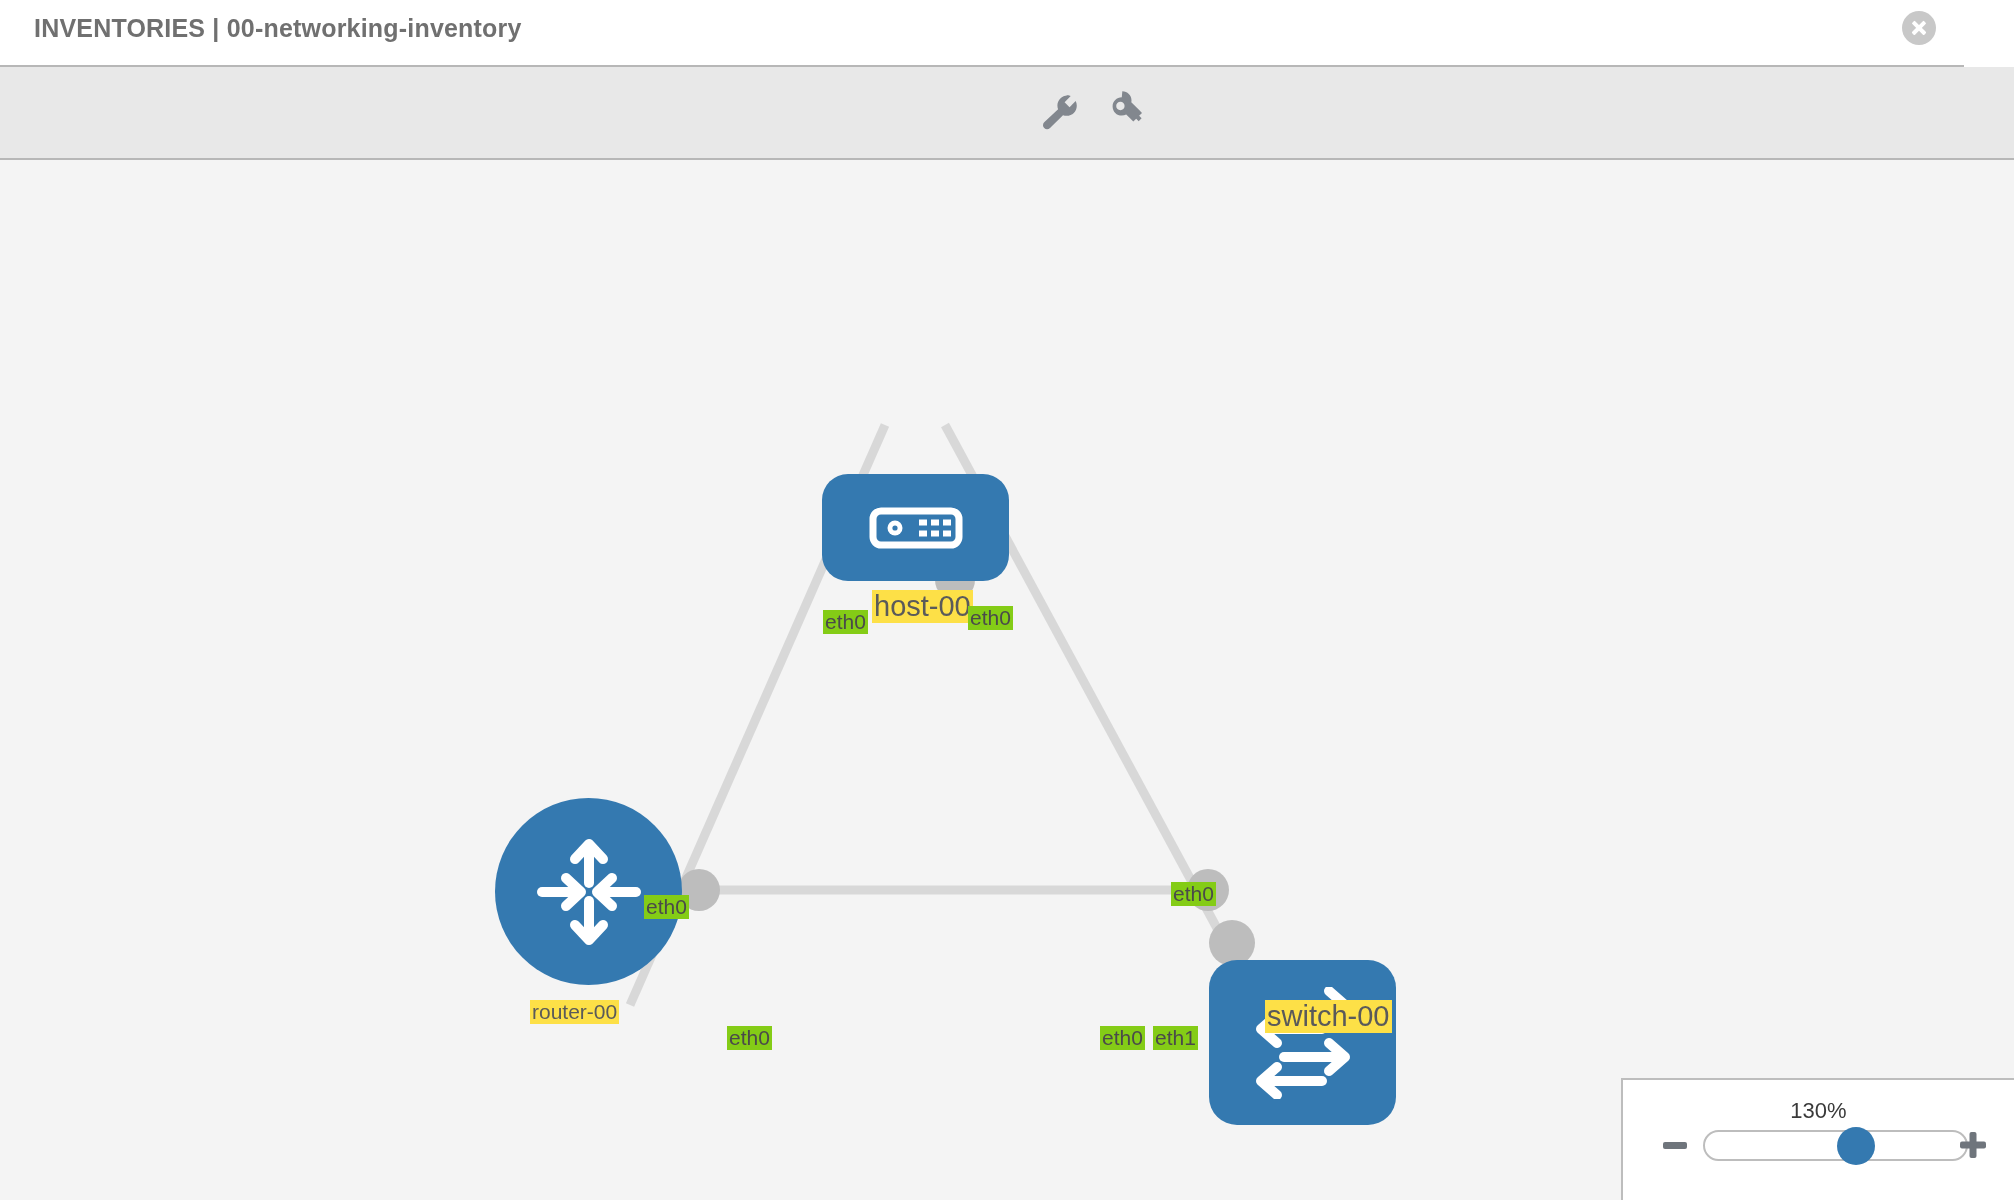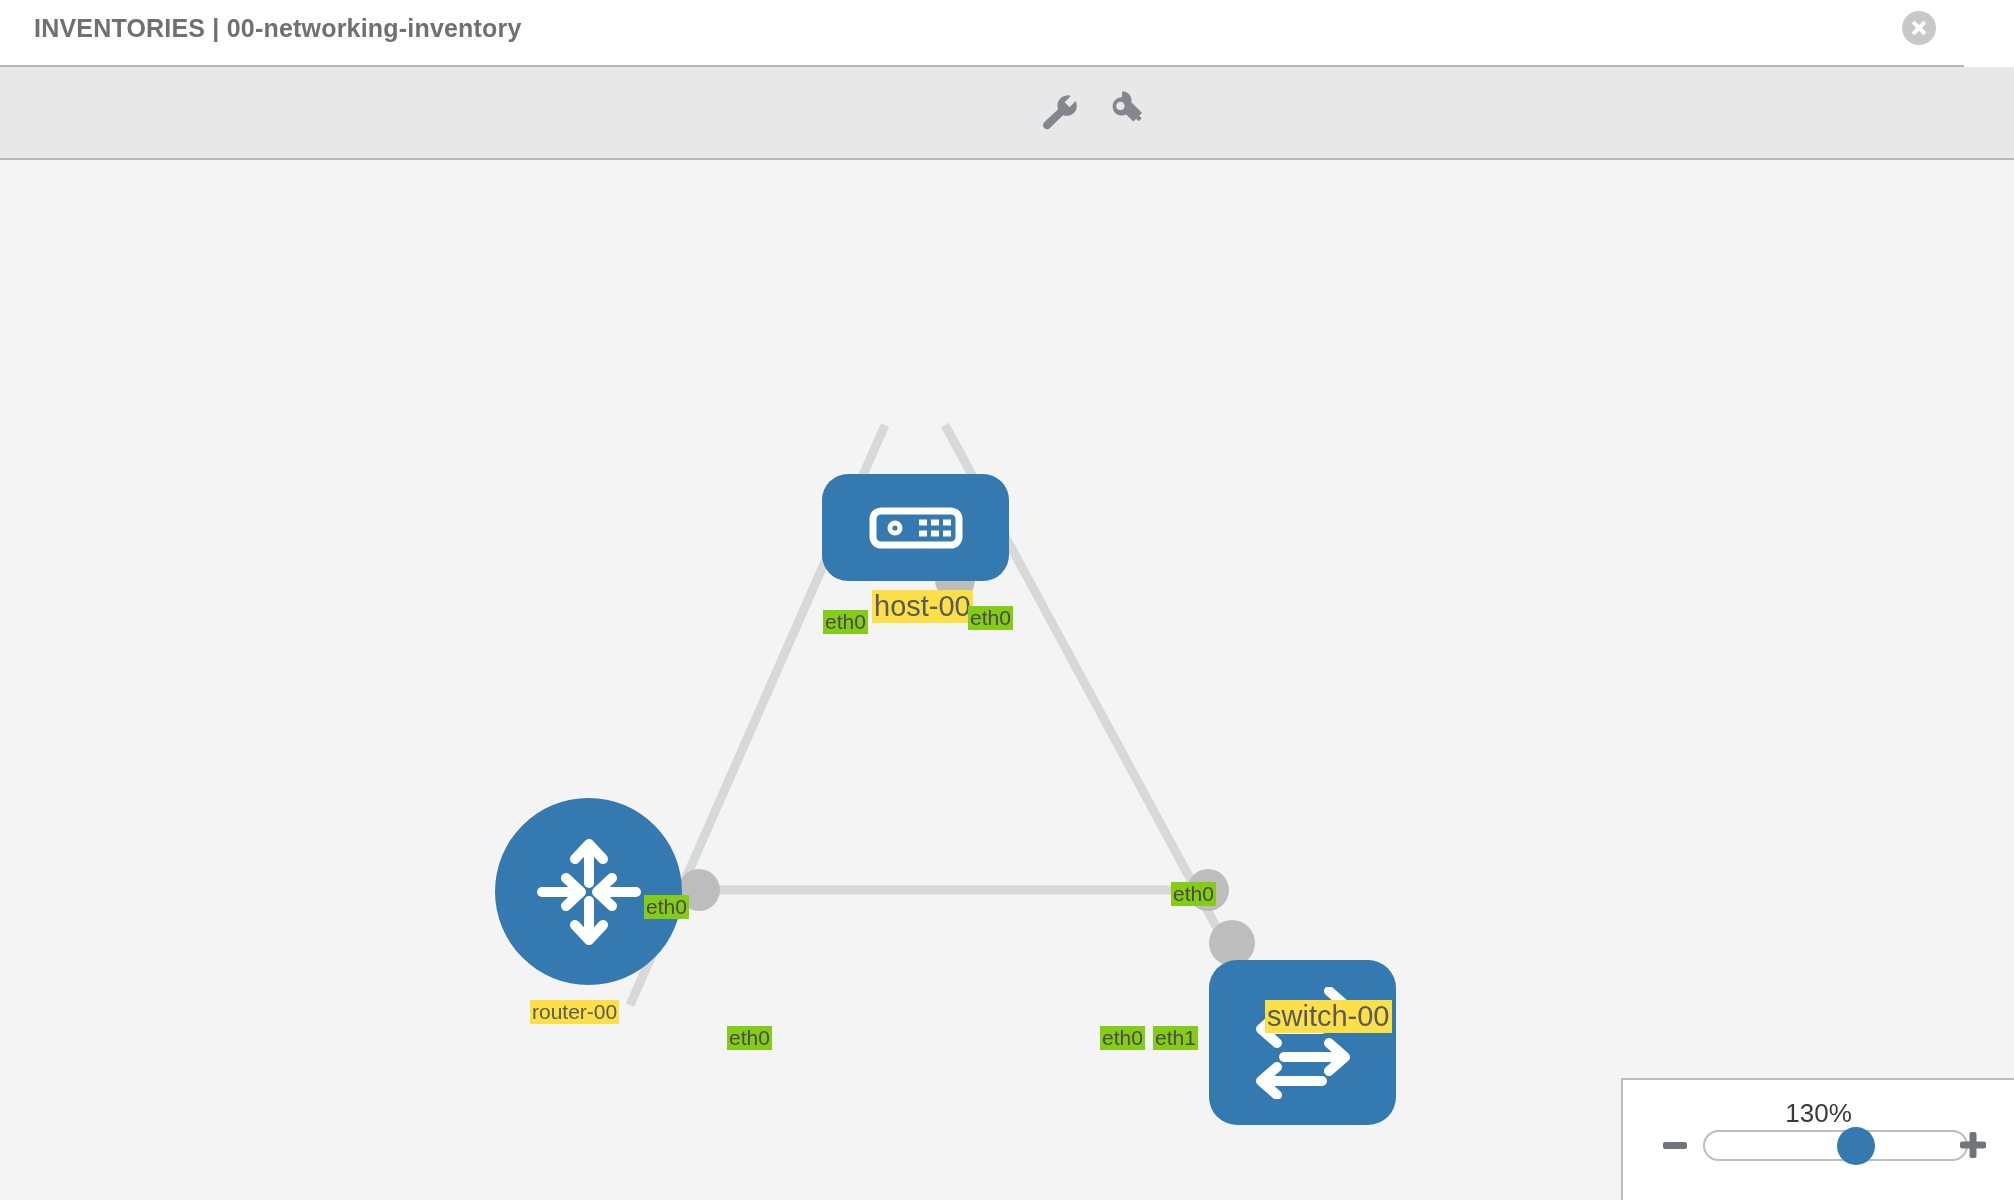--- a/index.html
+++ b/index.html
@@ -194,21 +194,21 @@
     width: 393px; height: 122px;
     background: #ffffff;
     border-top: 2px solid #bdbdbd;
     border-left: 2px solid #bdbdbd;
   }
   .zoom-value {
     position: absolute;
     top: 18px; left: 0;
     width: 100%;
     text-align: center;
-    font-size: 26px;
+    font-size: 22px;
     color: #3a3a3a;
   }
   .zoom-minus {
     position: absolute;
     left: 40px; top: 62px;
     width: 24px; height: 7px;
     border-radius: 2px;
     background: #6f757c;
     cursor: pointer;
   }

